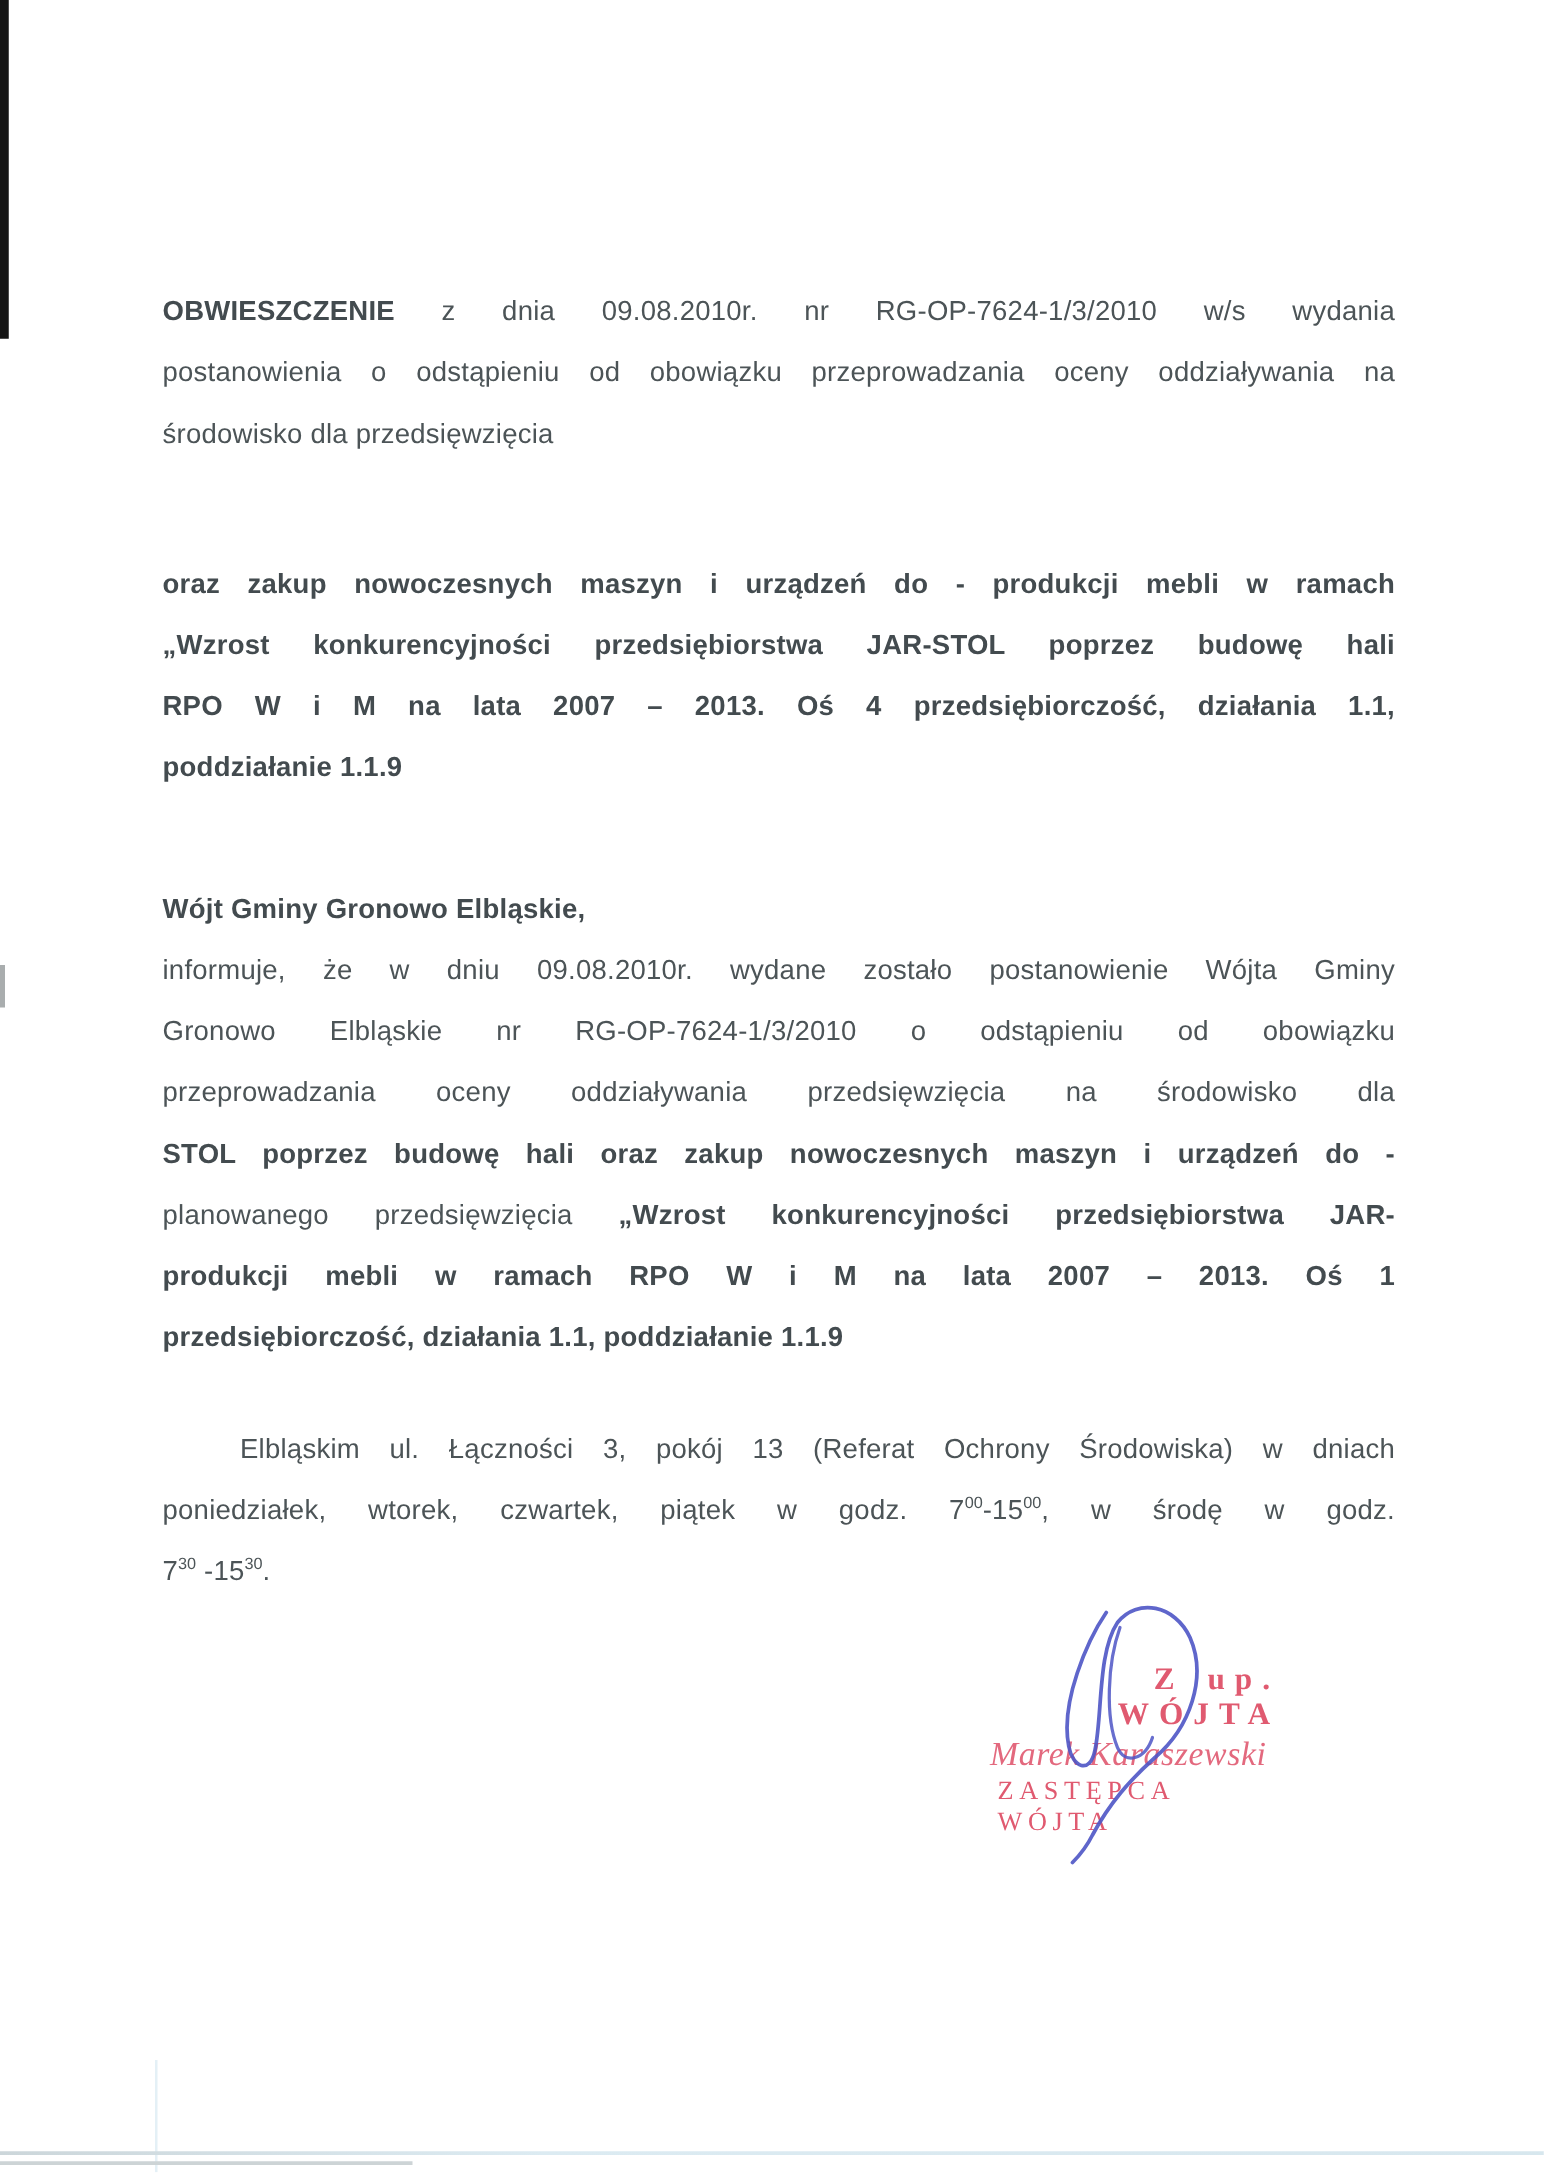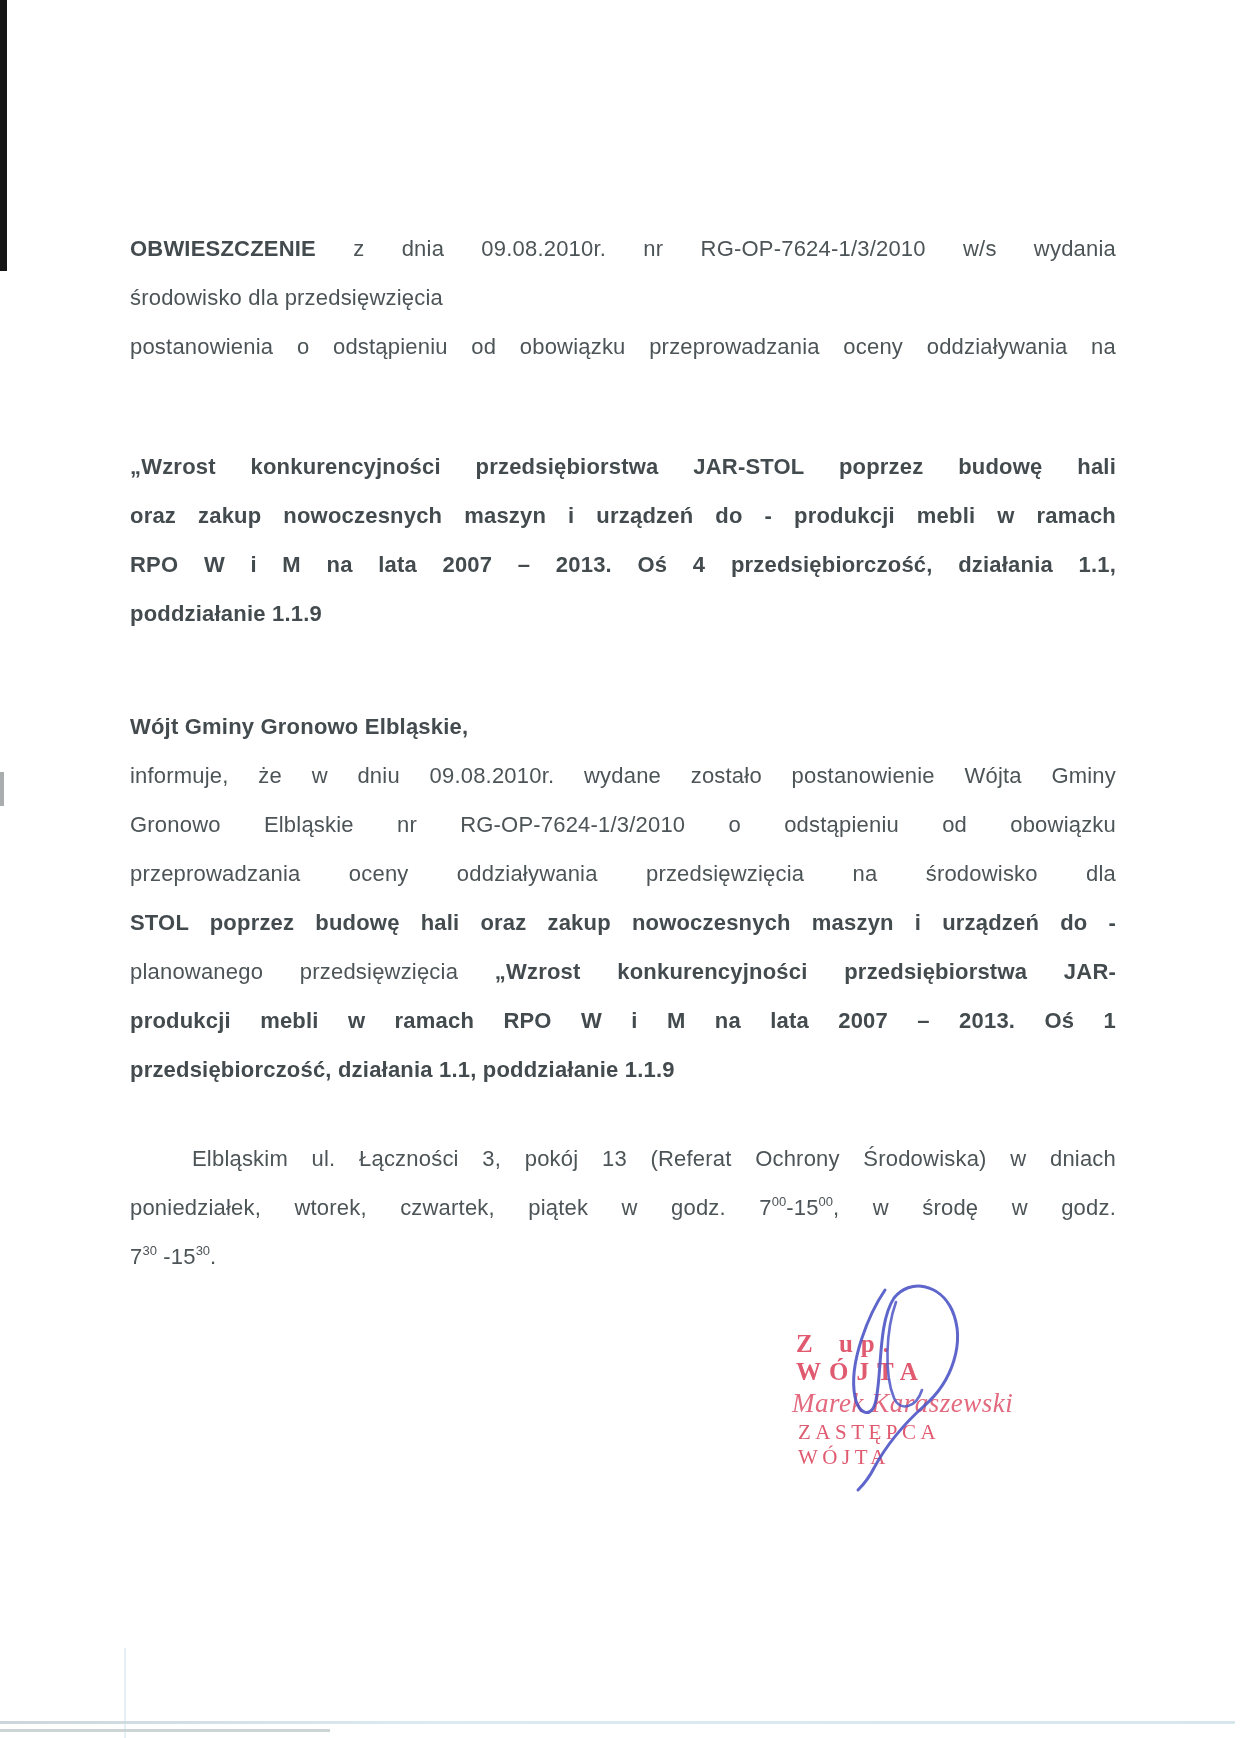--- a/index.html
+++ b/index.html
@@ -32,44 +32,44 @@
   .line{text-align:left;}
   .line.just{text-align:justify;text-align-last:justify;}
   .para[data-name="availability-paragraph"] .line:first-child{text-indent:62px;}
   .b{font-weight:bold;color:#434b4f;}
   sup{font-size:13px;line-height:0;vertical-align:9px;letter-spacing:0;}
 
   
   .stamp{position:absolute;left:792px;top:1330px;width:232px;
          font-family:"Liberation Serif", serif;color:#e05a70;}
   .stamp-auth{position:absolute;left:4px;top:0;width:228px;
-              font-size:25px;font-weight:bold;letter-spacing:8px;word-spacing:4px;}
+              font-size:25px;font-weight:bold;letter-spacing:8px;word-spacing:4px;text-align:right;}
   .stamp-name{position:absolute;left:0px;top:58px;width:232px;
               font-size:27px;font-style:italic;color:#e3697e;letter-spacing:0.5px;}
   .stamp-title{position:absolute;left:6px;top:90px;width:232px;
                font-size:21px;letter-spacing:4.5px;}
   .pen-signature{position:absolute;left:8px;top:-48px;width:180px;height:215px;}
 </style>
 </head>
 <body>
 
 <div class="page" data-name="scanned-document-page">
 
   <div class="bar-top-left" data-name="scan-artifact-left-bar"></div>
   <div class="smudge-left" data-name="scan-artifact-left-smudge"></div>
 
   <div class="content" data-name="document-body">
       <div class="para" data-name="notice-header">
         <div class="line just" data-name="text-line"><span class="b" data-name="text-segment">OBWIESZCZENIE</span><span data-name="text-segment"> z dnia 09.08.2010r. nr RG-OP-7624-1/3/2010 w/s wydania</span></div>
+        <div class="line just" data-name="text-line"><span data-name="text-segment">postanowienia o odstąpieniu od obowiązku przeprowadzania oceny oddziaływania na</span></div>
         <div class="line" data-name="text-line"><span data-name="text-segment">środowisko dla przedsięwzięcia</span></div>
-        <div class="line just" data-name="text-line"><span data-name="text-segment">postanowienia o odstąpieniu od obowiązku przeprowadzania oceny oddziaływania na</span></div>
       </div>
       <div class="para" data-name="project-title-paragraph">
+        <div class="line just" data-name="text-line"><span class="b" data-name="text-segment">oraz zakup nowoczesnych maszyn i urządzeń do - produkcji mebli w ramach</span></div>
         <div class="line just" data-name="text-line"><span class="b" data-name="text-segment">„Wzrost konkurencyjności przedsiębiorstwa JAR-STOL poprzez budowę hali</span></div>
-        <div class="line just" data-name="text-line"><span class="b" data-name="text-segment">oraz zakup nowoczesnych maszyn i urządzeń do - produkcji mebli w ramach</span></div>
         <div class="line just" data-name="text-line"><span class="b" data-name="text-segment">RPO W i M na lata 2007 – 2013. Oś 4 przedsiębiorczość, działania 1.1,</span></div>
         <div class="line" data-name="text-line"><span class="b" data-name="text-segment">poddziałanie 1.1.9</span></div>
       </div>
       <div class="para" data-name="body-paragraph">
         <div class="line" data-name="text-line"><span class="b" data-name="text-segment">Wójt Gminy Gronowo Elbląskie,</span></div>
         <div class="line just" data-name="text-line"><span data-name="text-segment">informuje, że w dniu 09.08.2010r. wydane zostało postanowienie Wójta Gminy</span></div>
         <div class="line just" data-name="text-line"><span data-name="text-segment">Gronowo Elbląskie nr RG-OP-7624-1/3/2010 o odstąpieniu od obowiązku</span></div>
         <div class="line just" data-name="text-line"><span data-name="text-segment">przeprowadzania oceny oddziaływania przedsięwzięcia na środowisko dla</span></div>
         <div class="line just" data-name="text-line"><span class="b" data-name="text-segment">STOL poprzez budowę hali oraz zakup nowoczesnych maszyn i urządzeń do -</span></div>
         <div class="line just" data-name="text-line"><span data-name="text-segment">planowanego przedsięwzięcia </span><span class="b" data-name="text-segment">„Wzrost konkurencyjności przedsiębiorstwa JAR-</span></div>

